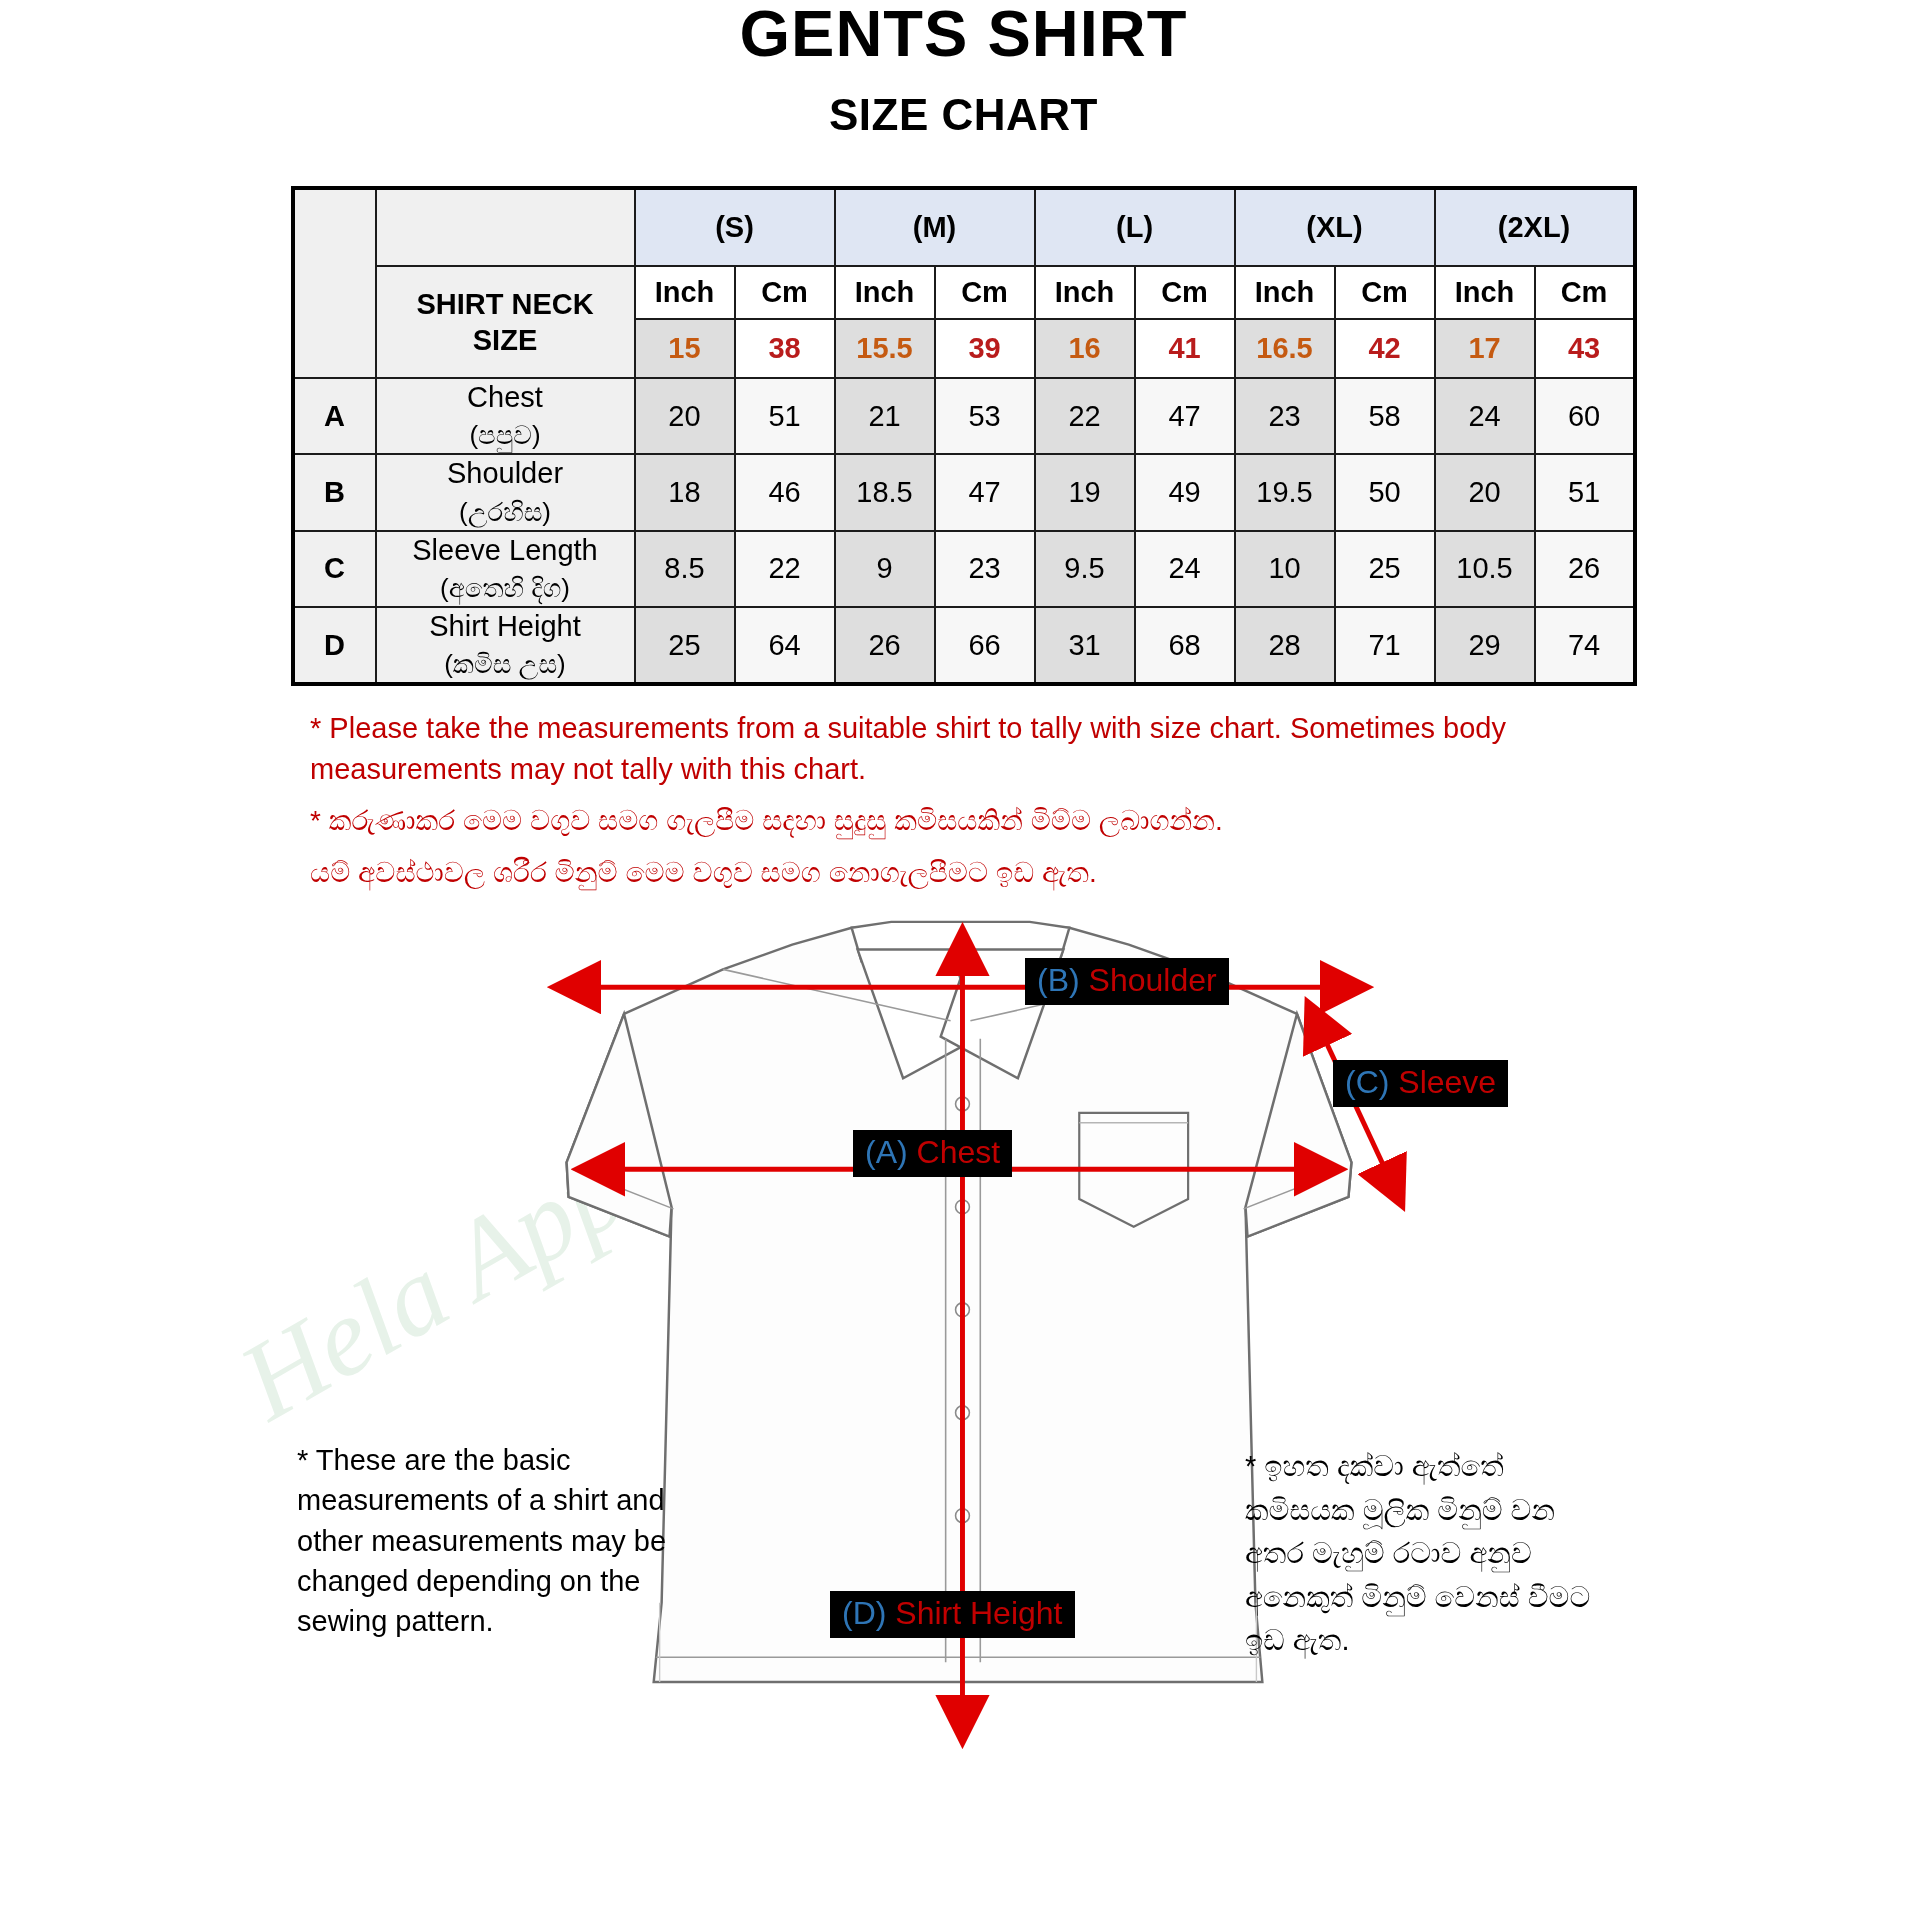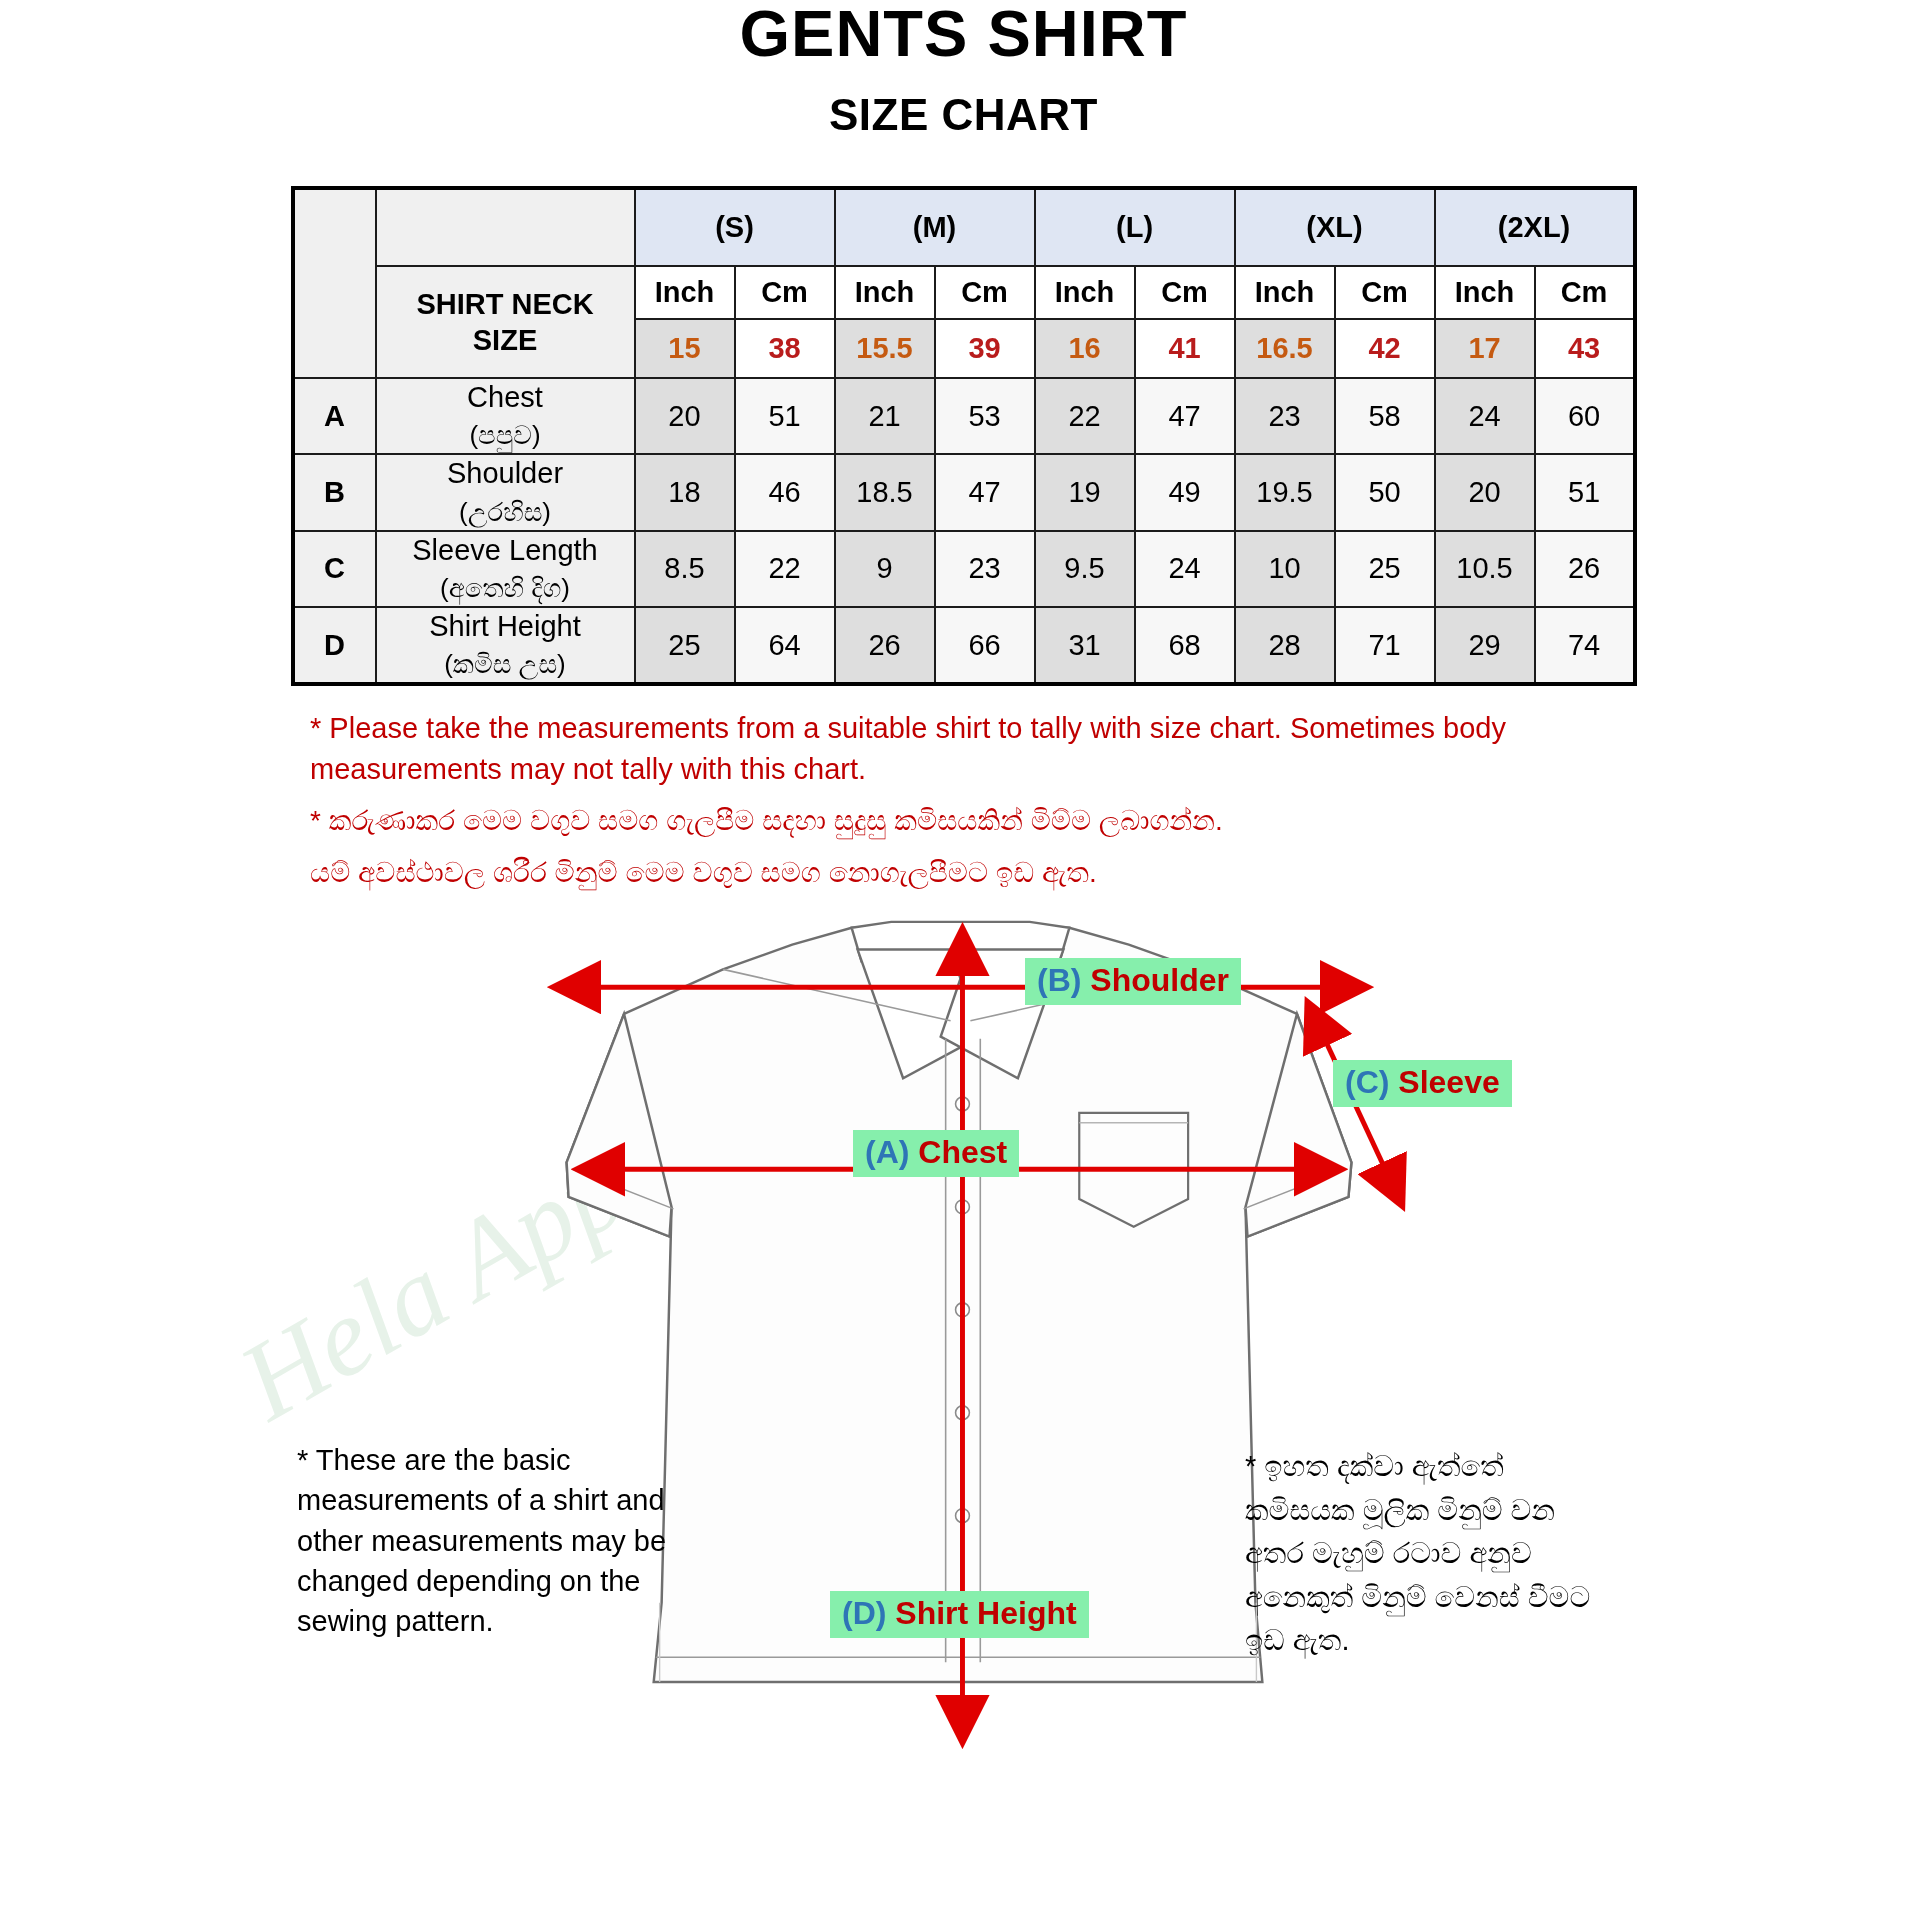--- a/index.html
+++ b/index.html
@@ -155,24 +155,24 @@
     z-index: 0;
   }
   .shirt-svg {
     position: absolute;
     left: 297px;
     top: 0;
     z-index: 1;
   }
   .label-box {
     position: absolute;
-    background: #86efac;
+    background: #000000;
     padding: 4px 12px 6px 12px;
     font-size: 32px;
-    font-weight: bold;
+    font-weight: normal;
     white-space: nowrap;
     z-index: 3;
   }
   .label-box .key { color: #2e75b6; }
   .label-box .val { color: #c00000; }
 
   .foot-note {
     position: absolute;
     font-size: 29px;
     line-height: 1.38;

